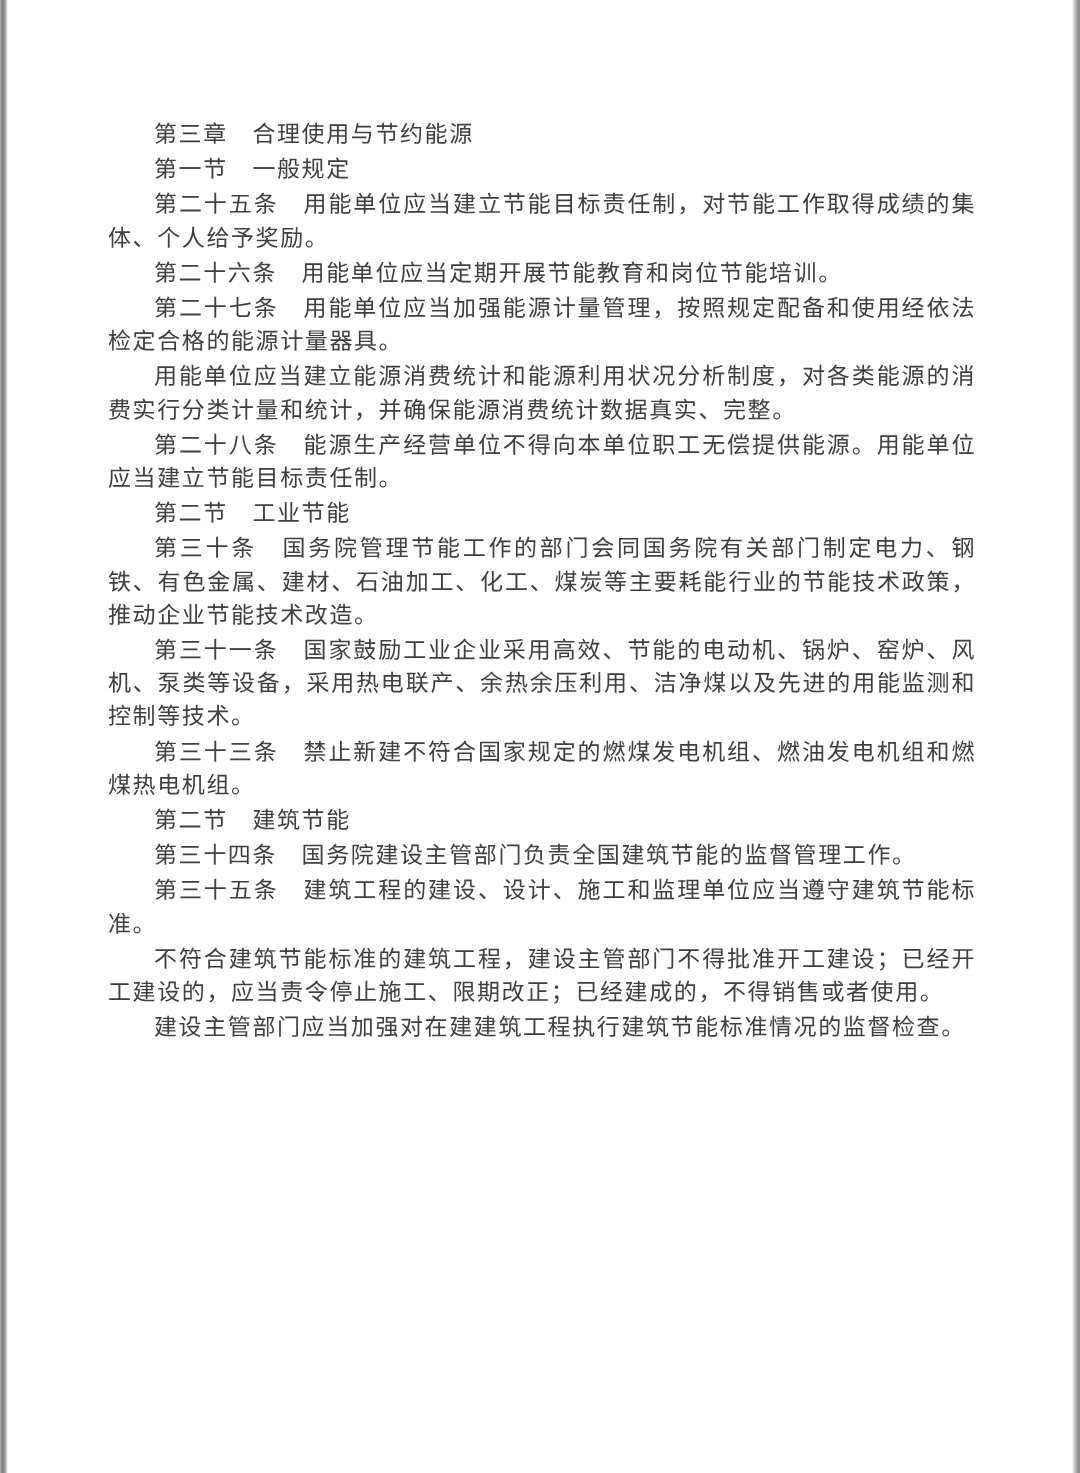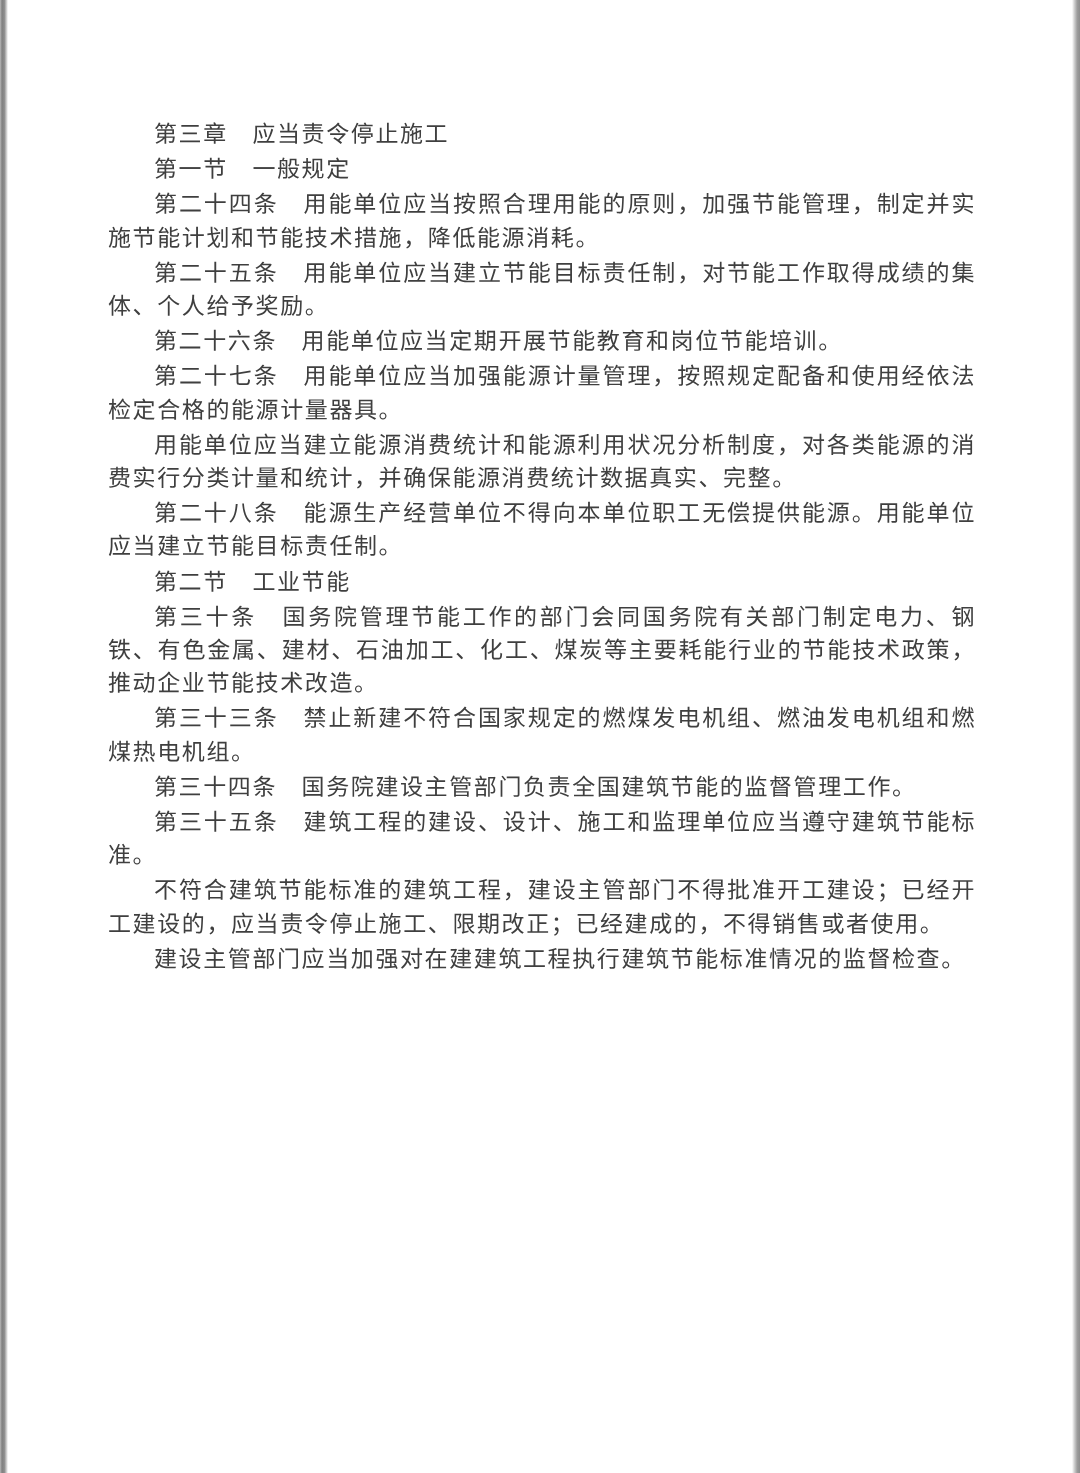--- a/index.html
+++ b/index.html
@@ -53,28 +53,29 @@
     text-align: left;
   }
 </style>
 </head>
 <body>
 
 <div class="page-edge left"></div>
 <div class="page-edge right"></div>
 
 <main class="doc-body">
-    <p class="para chapter">第三章　应当责令停止施工</p>
+    <p class="para chapter">第三章　合理使用与节约能源</p>
     <p class="para section">第一节　一般规定</p>
-    <p class="para article">第二十四条　用能单位应当按照合理用能的原则，加强节能管理，制定并实施节能计划和节能技术措施，降低能源消耗。</p>
     <p class="para article">第二十五条　用能单位应当建立节能目标责任制，对节能工作取得成绩的集体、个人给予奖励。</p>
     <p class="para article">第二十六条　用能单位应当定期开展节能教育和岗位节能培训。</p>
     <p class="para article">第二十七条　用能单位应当加强能源计量管理，按照规定配备和使用经依法检定合格的能源计量器具。</p>
     <p class="para paragraph">用能单位应当建立能源消费统计和能源利用状况分析制度，对各类能源的消费实行分类计量和统计，并确保能源消费统计数据真实、完整。</p>
     <p class="para article">第二十八条　能源生产经营单位不得向本单位职工无偿提供能源。用能单位应当建立节能目标责任制。</p>
     <p class="para section">第二节　工业节能</p>
     <p class="para article">第三十条　国务院管理节能工作的部门会同国务院有关部门制定电力、钢铁、有色金属、建材、石油加工、化工、煤炭等主要耗能行业的节能技术政策，推动企业节能技术改造。</p>
+    <p class="para article">第三十一条　国家鼓励工业企业采用高效、节能的电动机、锅炉、窑炉、风机、泵类等设备，采用热电联产、余热余压利用、洁净煤以及先进的用能监测和控制等技术。</p>
     <p class="para article">第三十三条　禁止新建不符合国家规定的燃煤发电机组、燃油发电机组和燃煤热电机组。</p>
+    <p class="para section">第二节　建筑节能</p>
     <p class="para article">第三十四条　国务院建设主管部门负责全国建筑节能的监督管理工作。</p>
     <p class="para article">第三十五条　建筑工程的建设、设计、施工和监理单位应当遵守建筑节能标准。</p>
     <p class="para paragraph">不符合建筑节能标准的建筑工程，建设主管部门不得批准开工建设；已经开工建设的，应当责令停止施工、限期改正；已经建成的，不得销售或者使用。</p>
     <p class="para paragraph">建设主管部门应当加强对在建建筑工程执行建筑节能标准情况的监督检查。</p>
   </main>
 
 </body></html>

